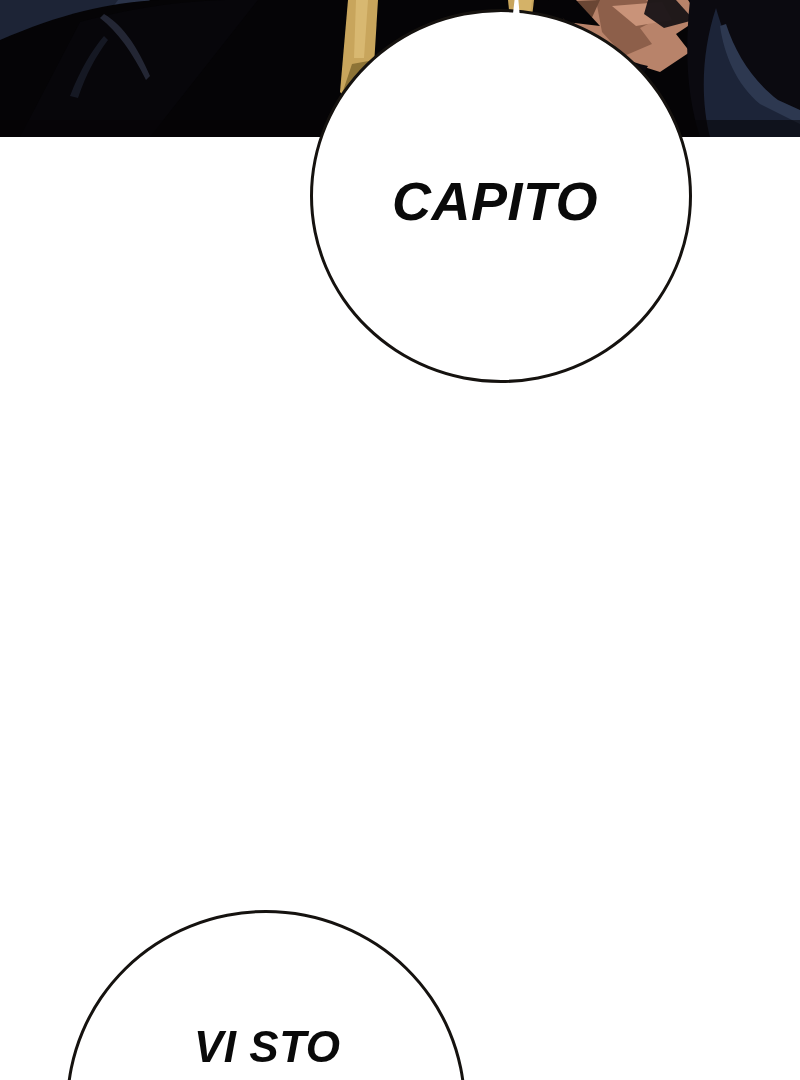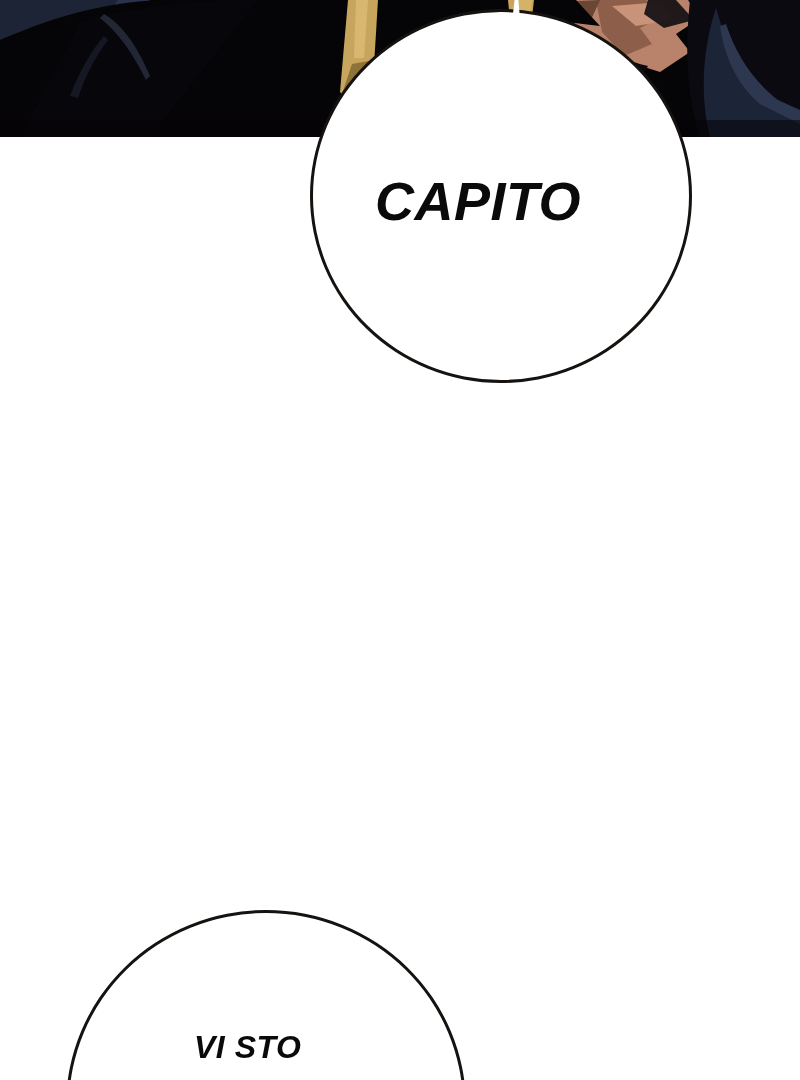--- a/index.html
+++ b/index.html
@@ -71,29 +71,29 @@
   .balloon-text {
     position: absolute;
     font-weight: bold;
     font-style: italic;
     color: #0a0a0a;
     letter-spacing: 0.5px;
     white-space: nowrap;
     z-index: 7;
   }
   .text-capito {
-    left: 375px;
+    left: 392px;
     top: 171px;
     font-size: 54px;
     line-height: 60px;
   }
   .text-visto {
     left: 194px;
     top: 1022px;
-    font-size: 32px;
+    font-size: 44px;
     line-height: 50px;
   }
 </style>
 </head>
 <body>
 
 <div id="page">
 
   <div class="artwork-strip">
     <svg viewBox="0 0 800 137" preserveAspectRatio="none" aria-hidden="true">

